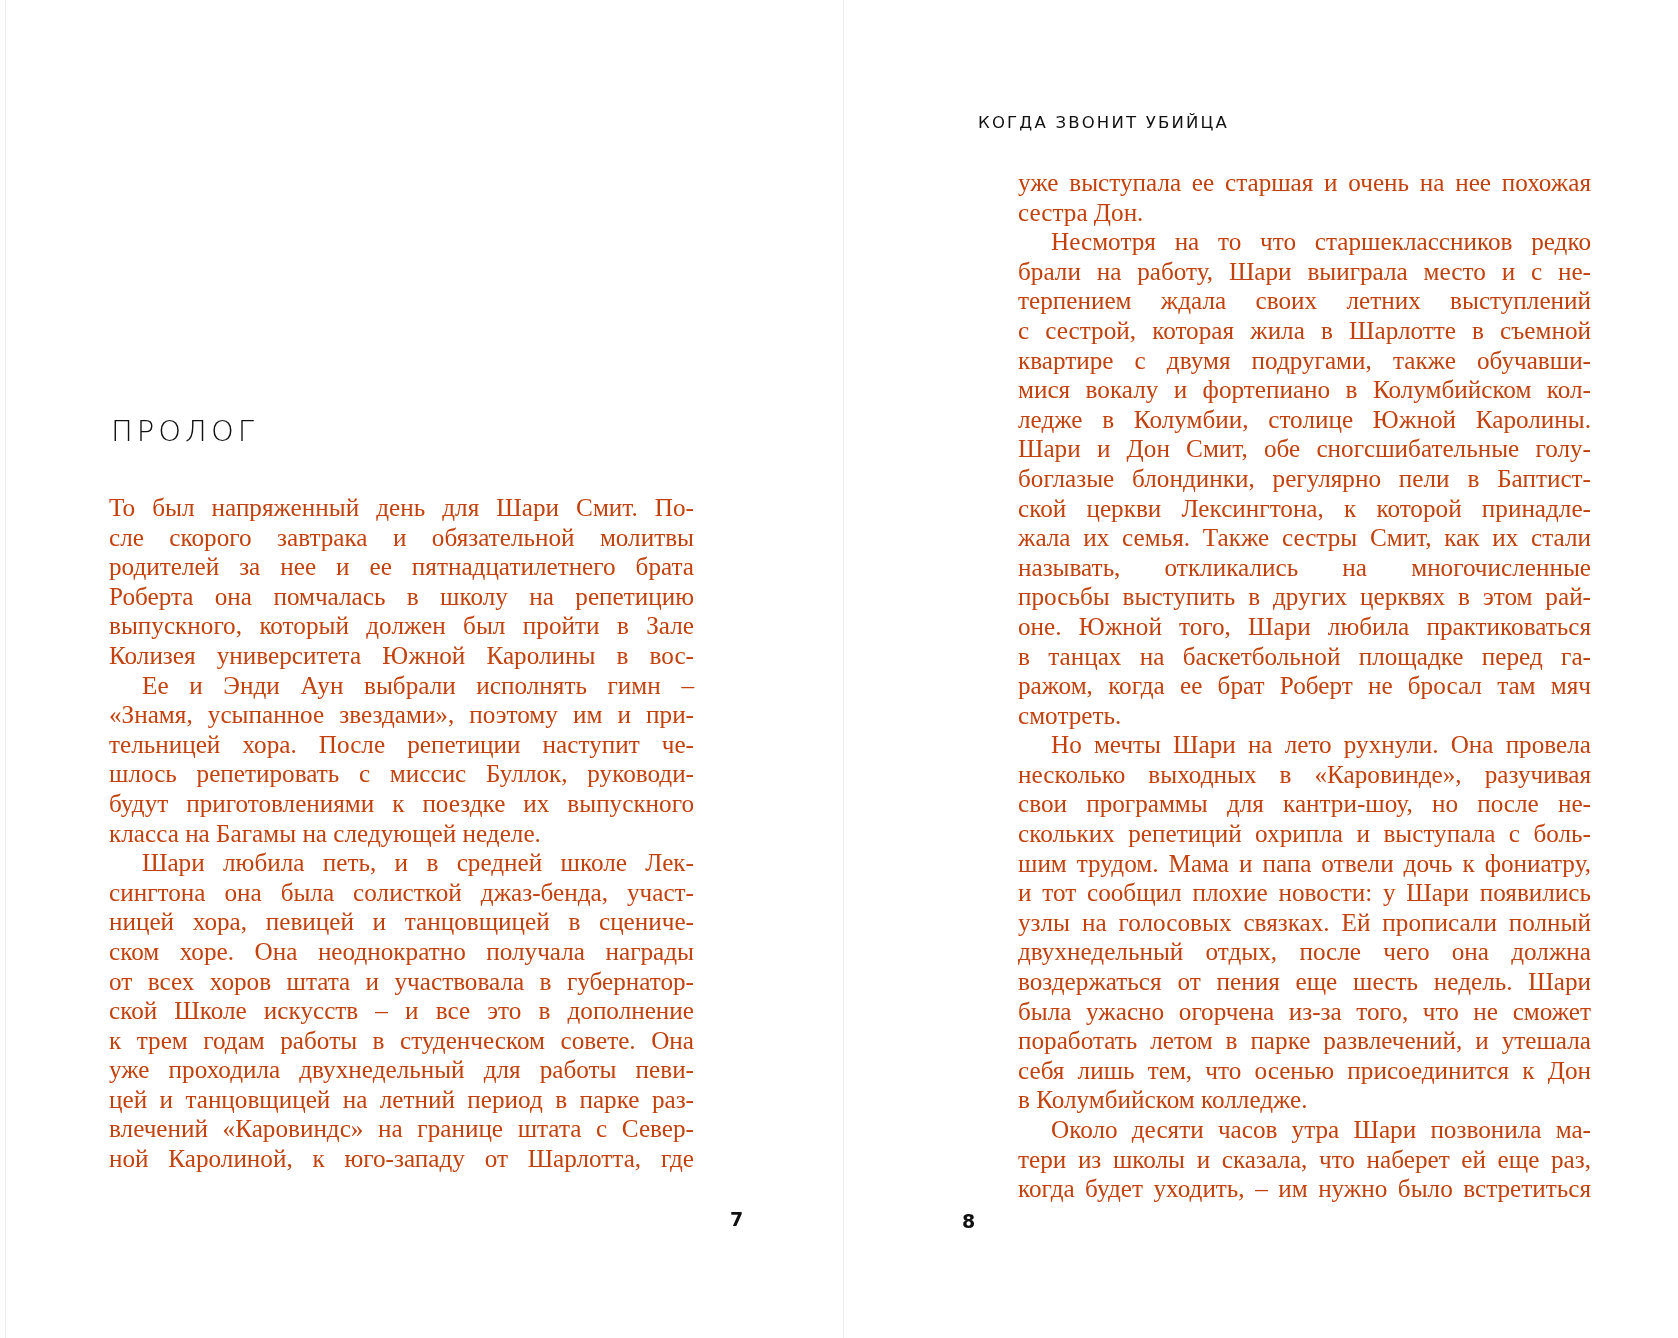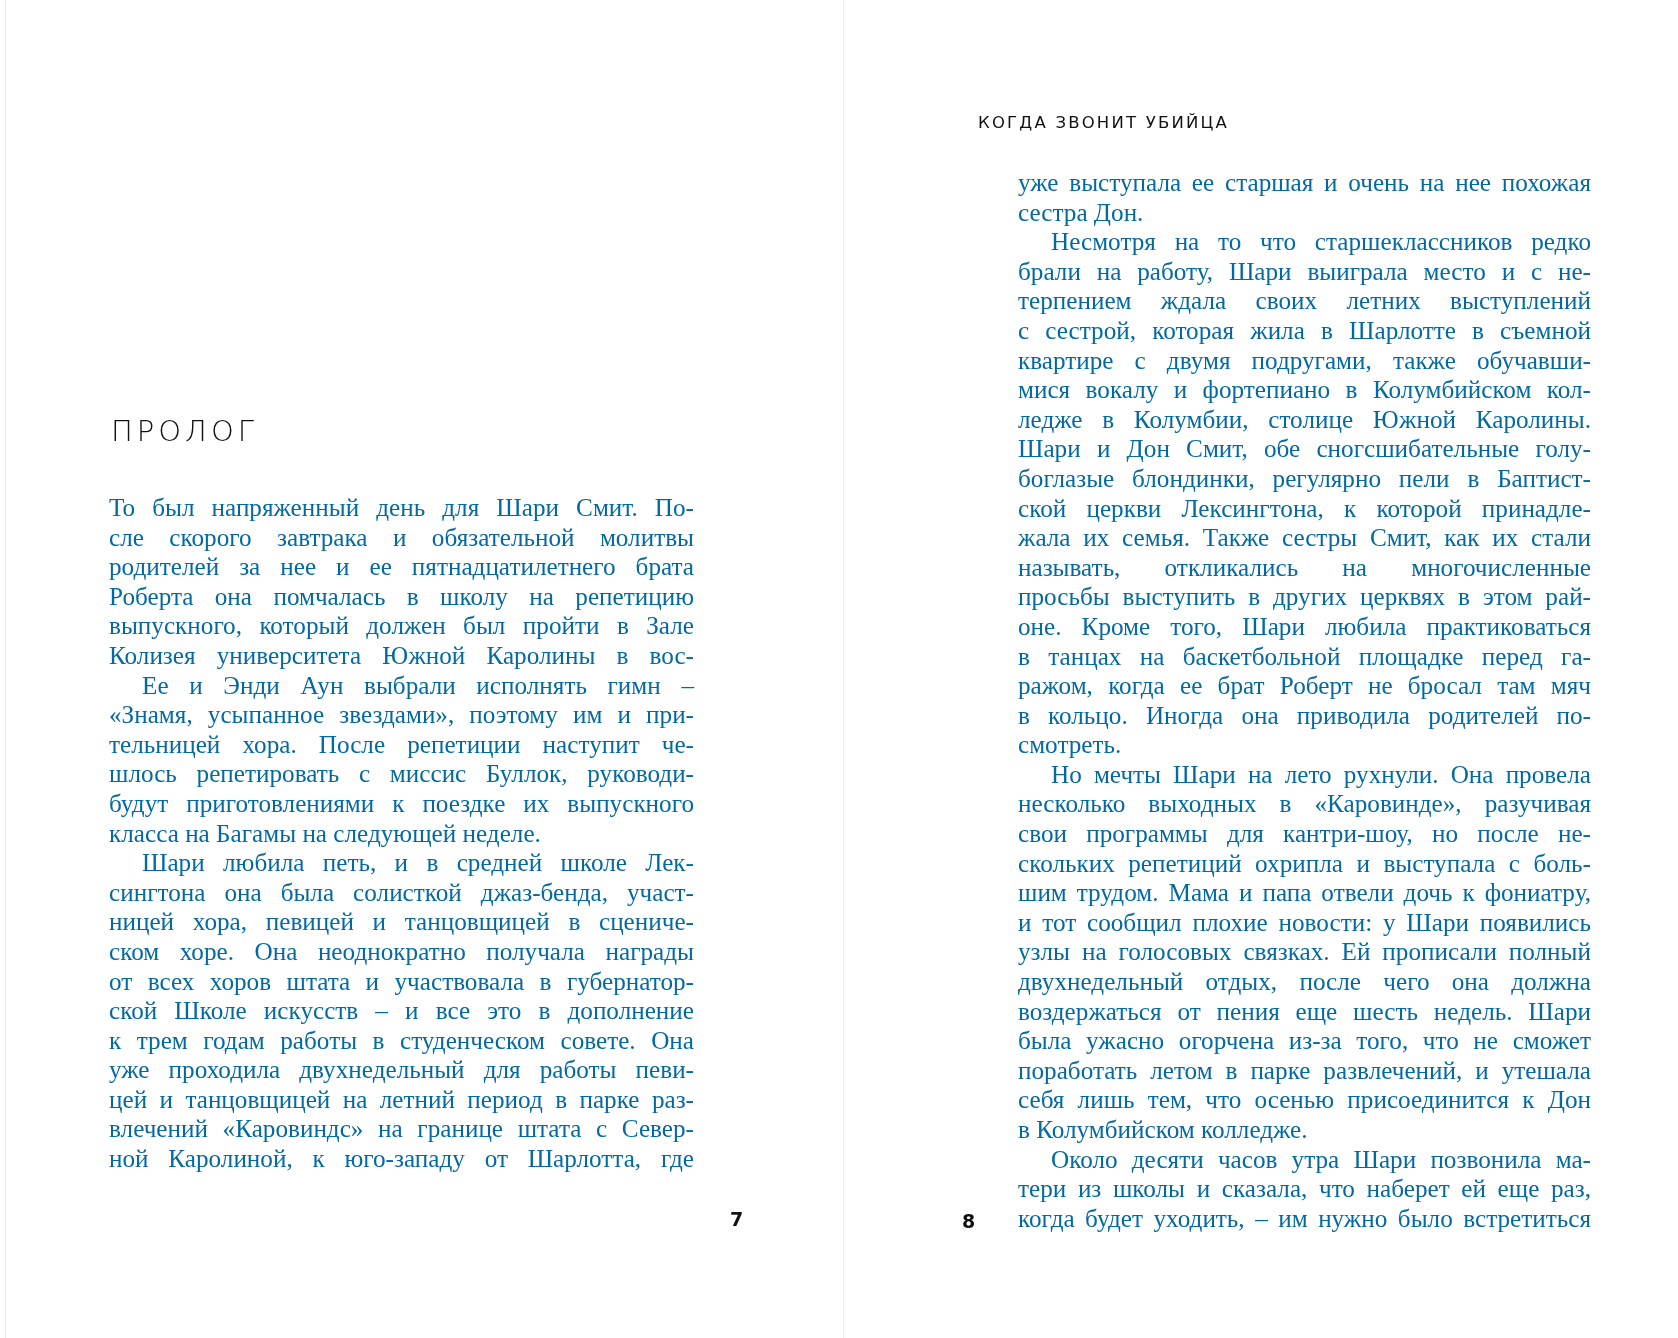--- a/index.html
+++ b/index.html
@@ -15,21 +15,21 @@
       color: #111; font-weight: 500; margin-left: 16px;
     }
     .chapter-title {
       position: absolute; left: 92px; top: 414px;
       font-family: "DejaVu Sans", sans-serif; font-weight: 300;
       font-size: 29px; letter-spacing: 4px; color: #111;
     }
     .body-text {
       position: absolute;
       font-family: "Liberation Serif", "DejaVu Serif", serif;
-      font-size: 25.2px; line-height: 29.6px; color: #0369a1;
+      font-size: 25.2px; line-height: 29.6px; color: #c2410c;
     }
     .page-left .body-text { left: 90px; top: 493px; width: 585px; }
     .page-right .body-text { left: 174px; top: 168px; width: 573px; }
     .line { display: block; white-space: nowrap; text-align: justify; text-align-last: justify; height: 29.6px; }
     .line.last { text-align-last: left; }
     .line.indent { padding-left: 33px; }
     .page-num {
       position: absolute; font-family: "DejaVu Sans", sans-serif; font-weight: bold;
       font-size: 19px; color: #111;
     }
@@ -83,24 +83,23 @@
       <span class="line">с сестрой, которая жила в Шарлотте в съемной</span>
       <span class="line">квартире с двумя подругами, также обучавши-</span>
       <span class="line">мися вокалу и фортепиано в Колумбийском кол-</span>
       <span class="line">ледже в Колумбии, столице Южной Каролины.</span>
       <span class="line">Шари и Дон Смит, обе сногсшибательные голу-</span>
       <span class="line">боглазые блондинки, регулярно пели в Баптист-</span>
       <span class="line">ской церкви Лексингтона, к которой принадле-</span>
       <span class="line">жала их семья. Также сестры Смит, как их стали</span>
       <span class="line">называть, откликались на многочисленные</span>
       <span class="line">просьбы выступить в других церквях в этом рай-</span>
-      <span class="line">оне. Кроме того, Шари любила практиковаться</span>
+      <span class="line">оне. Южной того, Шари любила практиковаться</span>
       <span class="line">в танцах на баскетбольной площадке перед га-</span>
       <span class="line">ражом, когда ее брат Роберт не бросал там мяч</span>
-      <span class="line">в кольцо. Иногда она приводила родителей по-</span>
       <span class="line last">смотреть.</span>
       <span class="line indent">Но мечты Шари на лето рухнули. Она провела</span>
       <span class="line">несколько выходных в «Каровинде», разучивая</span>
       <span class="line">свои программы для кантри-шоу, но после не-</span>
       <span class="line">скольких репетиций охрипла и выступала с боль-</span>
       <span class="line">шим трудом. Мама и папа отвели дочь к фониатру,</span>
       <span class="line">и тот сообщил плохие новости: у Шари появились</span>
       <span class="line">узлы на голосовых связках. Ей прописали полный</span>
       <span class="line">двухнедельный отдых, после чего она должна</span>
       <span class="line">воздержаться от пения еще шесть недель. Шари</span>

